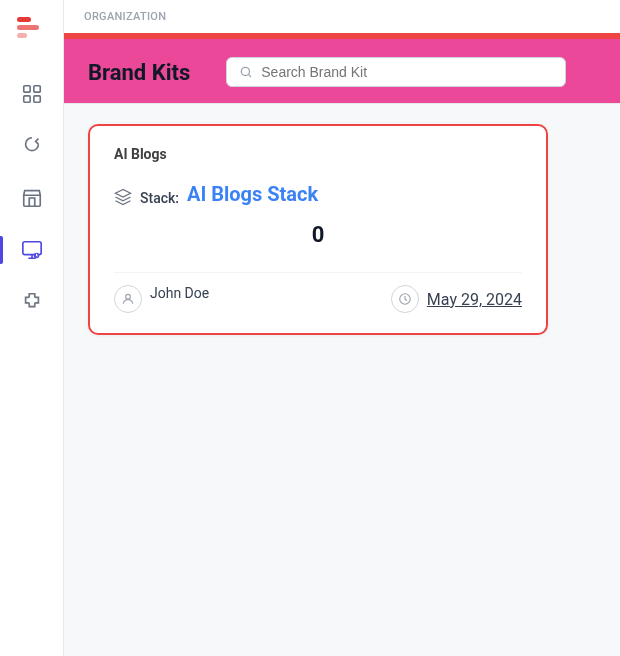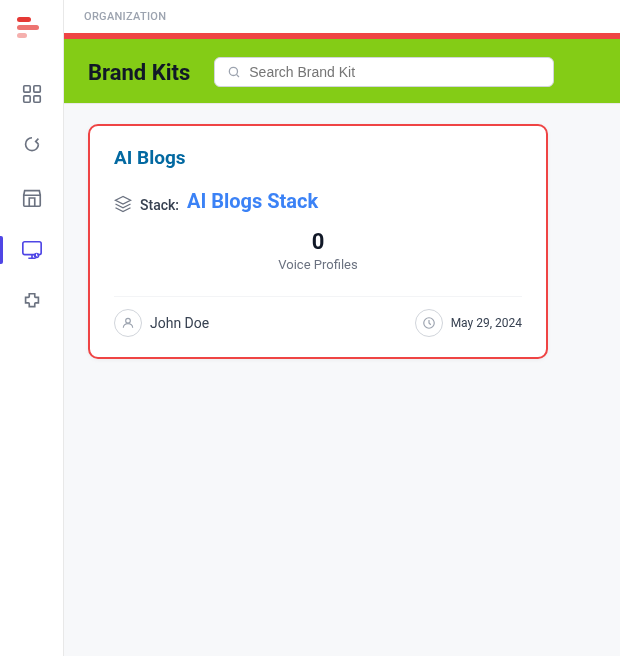--- a/index.html
+++ b/index.html
@@ -110,25 +110,25 @@
       cursor: pointer;
     }
 
     .chevron-down {
       color: #9ca3af;
       font-size: 12px;
     }
 
     
     .page-header {
-      background: #84cc16;
+      background: #ec4899;
       padding: 18px 24px 16px;
       display: flex;
       align-items: center;
-      gap: 24px;
+      gap: 36px;
       border-bottom: 1px solid #e8e8e8;
     }
 
     .page-title {
       font-size: 22px;
       font-weight: 700;
       color: #111827;
     }
 
     .search-box {
@@ -169,23 +169,23 @@
     .brand-kit-card {
       background: #fff;
       border-radius: 10px;
       border: 2.5px solid #ef4444;
       padding: 20px 24px;
       max-width: 460px;
       box-shadow: 0 1px 4px rgba(0,0,0,0.05);
     }
 
     .card-title {
-      font-size: 19px;
+      font-size: 14px;
       font-weight: 700;
-      color: #0369a1;
+      color: #404040;
       margin-bottom: 20px;
     }
 
     .stack-row {
       display: flex;
       align-items: flex-end;
       gap: 8px;
       margin-bottom: 12px;
     }
 
@@ -229,21 +229,20 @@
     .card-footer {
       display: flex;
       align-items: center;
       justify-content: space-between;
       padding-top: 12px;
       border-top: 1px solid #f3f4f6;
     }
 
     .user-row {
       display: flex;
-      align-items: center;
       gap: 8px;
     }
 
     .user-icon {
       width: 28px;
       height: 28px;
       border-radius: 50%;
       border: 1.5px solid #d1d5db;
       display: flex;
       align-items: center;
@@ -267,22 +266,23 @@
       height: 28px;
       border-radius: 50%;
       border: 1.5px solid #d1d5db;
       display: flex;
       align-items: center;
       justify-content: center;
       color: #9ca3af;
     }
 
     .date-text {
-      font-size: 12px;
+      font-size: 16px;
       color: #374151;
+      text-decoration: underline;
     }
   </style>
 </head>
 <body>
 
 <div class="sidebar">
   <div class="sidebar-logo">
 
     <svg class="logo-icon" viewBox="0 0 34 34" fill="none" xmlns="http://www.w3.org/2000/svg">
       <rect x="2" y="4" width="14" height="5" rx="2.5" fill="#e53935"></rect>
@@ -361,21 +361,20 @@
             <path d="M2 12l10 5 10-5"></path>
             <path d="M2 17l10 5 10-5"></path>
           </svg>
         </span>
         <span class="stack-label">Stack:</span>
         <span class="stack-value">AI Blogs Stack</span>
       </div>
 
       <div class="voice-profiles-section">
         <div class="voice-count">0</div>
-        <div class="voice-label">Voice Profiles</div>
       </div>
 
       <div class="card-footer">
         <div class="user-row">
           <div class="user-icon">
             <svg width="14" height="14" viewBox="0 0 24 24" fill="none" stroke="#9ca3af" stroke-width="2">
               <circle cx="12" cy="8" r="4"></circle>
               <path d="M4 20c0-4 3.6-7 8-7s8 3 8 7"></path>
             </svg>
           </div>

